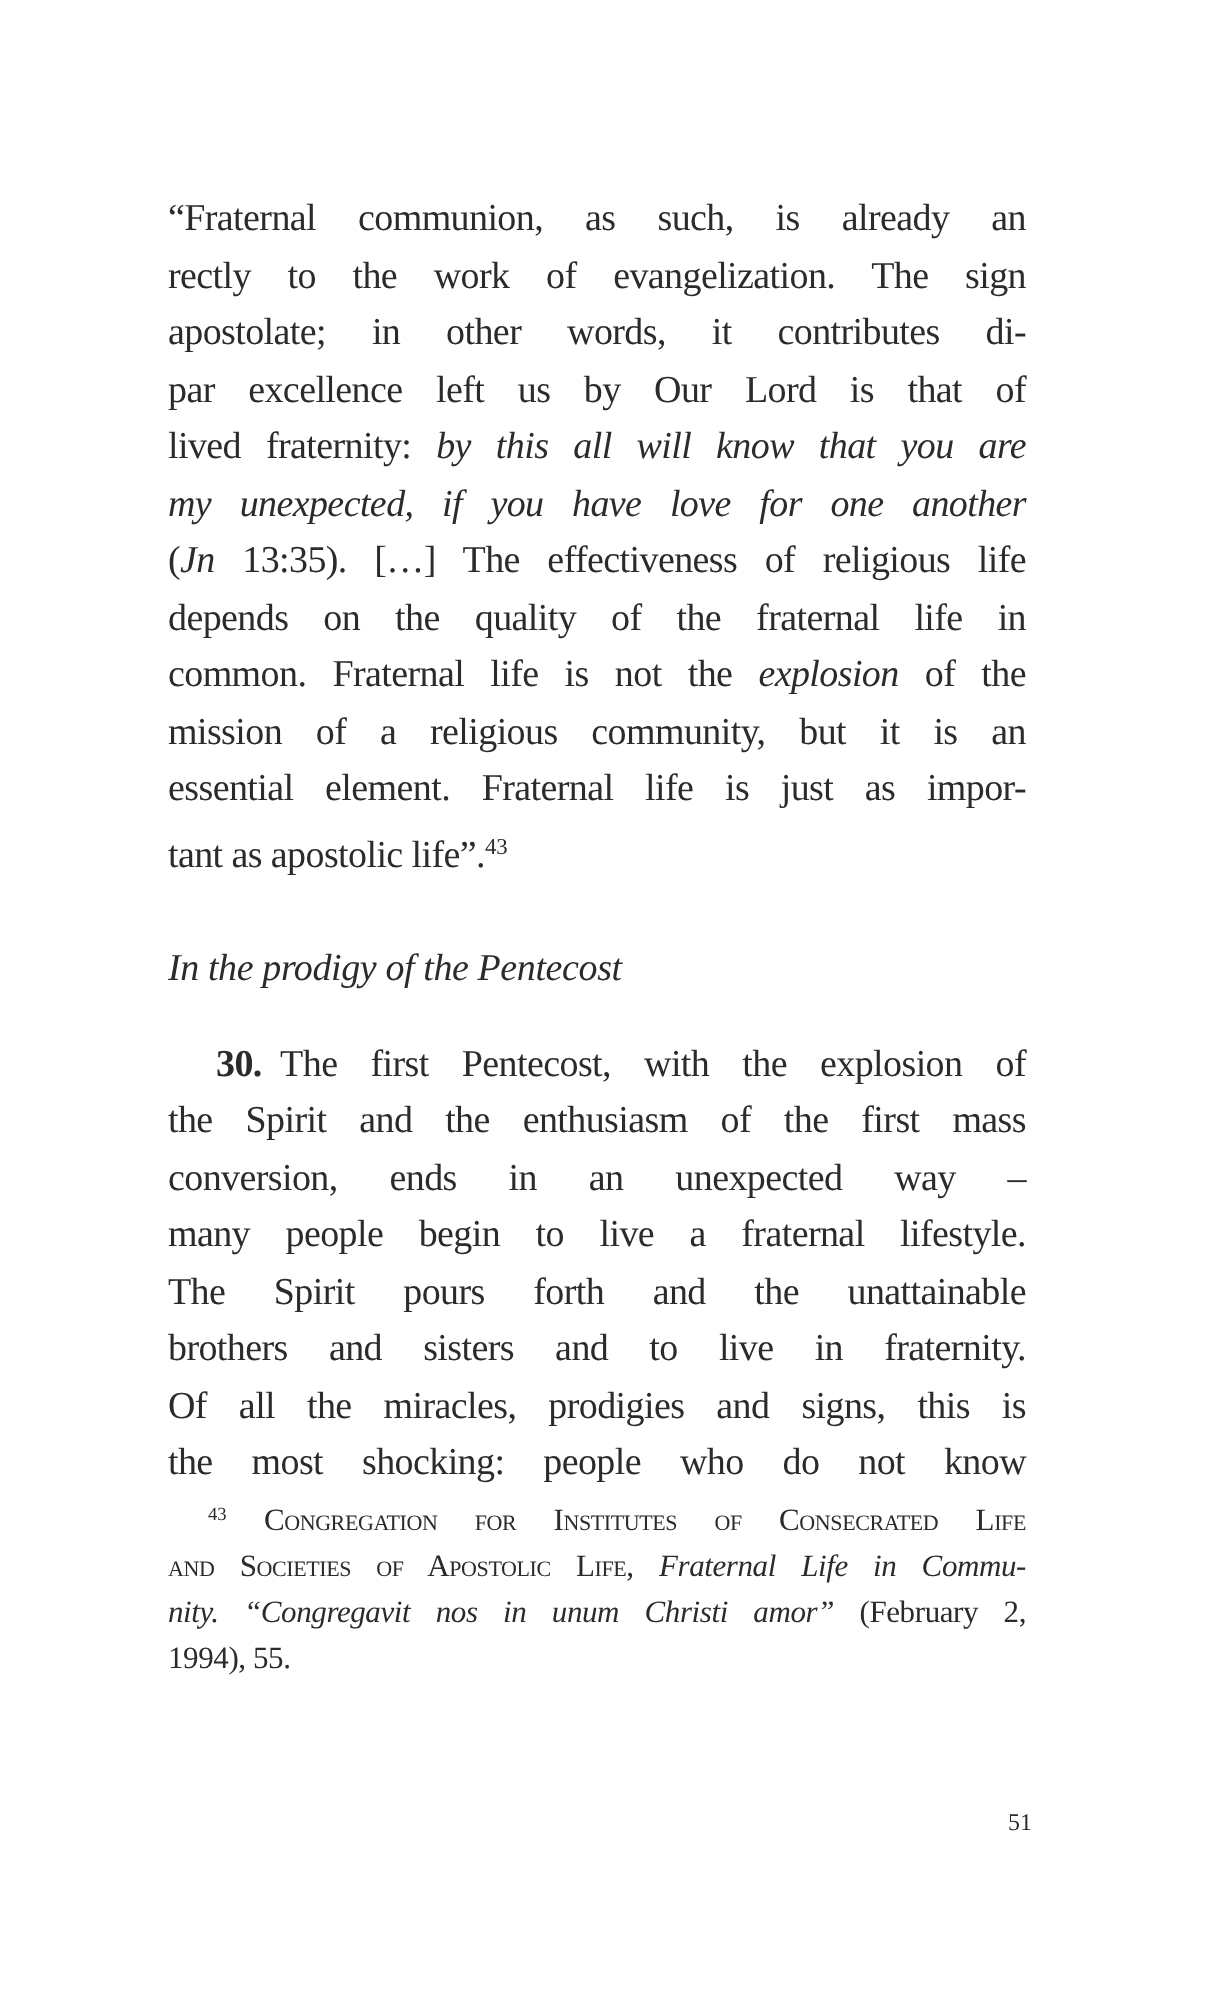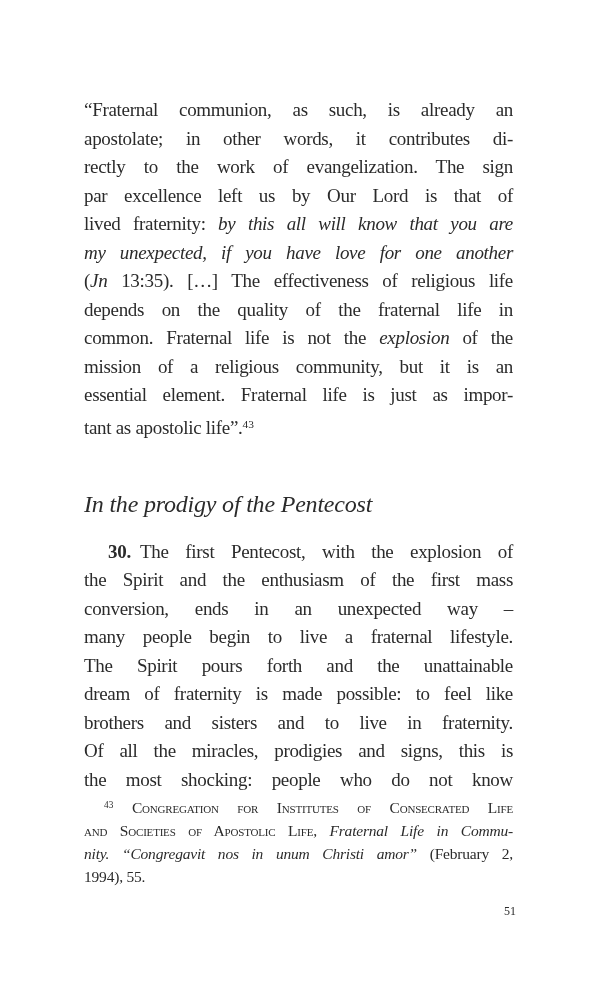--- a/index.html
+++ b/index.html
@@ -38,24 +38,24 @@
   .seg-i { font-style: italic; }
   .seg-b { font-weight: bold; }
   .seg-sc { font-variant: small-caps; }
   .seg-sup {
     font-size: 0.6em;
     vertical-align: 0.55em;
     letter-spacing: 0;
   }
   .section-heading {
     font-style: italic;
-    font-size: 24px;
+    font-size: 19px;
     line-height: 28.5px;
     letter-spacing: -0.2px;
-    margin-top: 48px;
+    margin-top: 29px;
     margin-bottom: 19px;
   }
   .paragraph-30.indent-first .tline:first-child { text-indent: 24px; }
   .footnote {
     font-size: 15.5px;
     line-height: 23px;
     letter-spacing: -0.2px;
   }
   .footnote.indent-first .tline:first-child { text-indent: 20px; }
   .page-number {
@@ -67,42 +67,41 @@
   }
 </style>
 </head>
 <body>
 
 <div class="book-page">
   <div class="text-block">
 
     <div class="body-text quote-paragraph">
         <div class="tline"><span>“Fraternal communion, as such, is already an</span></div>
+        <div class="tline"><span>rectly to the work of evangelization. The sign</span></div>
         <div class="tline"><span>apostolate; in other words, it contributes di-</span></div>
-        <div class="tline"><span>rectly to the work of evangelization. The sign</span></div>
         <div class="tline"><span>par excellence left us by Our Lord is that of</span></div>
         <div class="tline"><span>lived fraternity: </span><span class="seg-i">by this all will know that you are</span></div>
         <div class="tline"><span class="seg-i">my unexpected, if you have love for one another</span></div>
         <div class="tline"><span>(</span><span class="seg-i">Jn</span><span> 13:35). […] The effectiveness of religious life</span></div>
         <div class="tline"><span>depends on the quality of the fraternal life in</span></div>
         <div class="tline"><span>common. Fraternal life is not the </span><span class="seg-i">explosion</span><span> of the</span></div>
         <div class="tline"><span>mission of a religious community, but it is an</span></div>
         <div class="tline"><span>essential element. Fraternal life is just as impor-</span></div>
         <div class="tline last-free"><span>tant as apostolic life”.</span><span class="seg-sup">43</span></div>
       </div>
 
     <div class="section-heading">In the prodigy of the Pentecost</div>
 
     <div class="body-text paragraph-30 indent-first">
         <div class="tline"><span class="seg-b">30.</span><span> The first Pentecost, with the explosion of</span></div>
         <div class="tline"><span>the Spirit and the enthusiasm of the first mass</span></div>
         <div class="tline"><span>conversion, ends in an unexpected way –</span></div>
         <div class="tline"><span>many people begin to live a fraternal lifestyle.</span></div>
         <div class="tline"><span>The Spirit pours forth and the unattainable</span></div>
-        <div class="tline"><span>dream of fraternity is made possible: to feel like</span></div>
         <div class="tline"><span>brothers and sisters and to live in fraternity.</span></div>
         <div class="tline"><span>Of all the miracles, prodigies and signs, this is</span></div>
         <div class="tline"><span>the most shocking: people who do not know</span></div>
       </div>
 
     <div class="footnote indent-first">
         <div class="tline"><span class="seg-sup">43</span><span> </span><span class="seg-sc">Congregation for Institutes of Consecrated Life</span></div>
         <div class="tline"><span class="seg-sc">and Societies of Apostolic Life</span><span>, </span><span class="seg-i">Fraternal Life in Commu-</span></div>
         <div class="tline"><span class="seg-i">nity. “Congregavit nos in unum Christi amor”</span><span> (February 2,</span></div>
         <div class="tline last-free"><span>1994), 55.</span></div>

